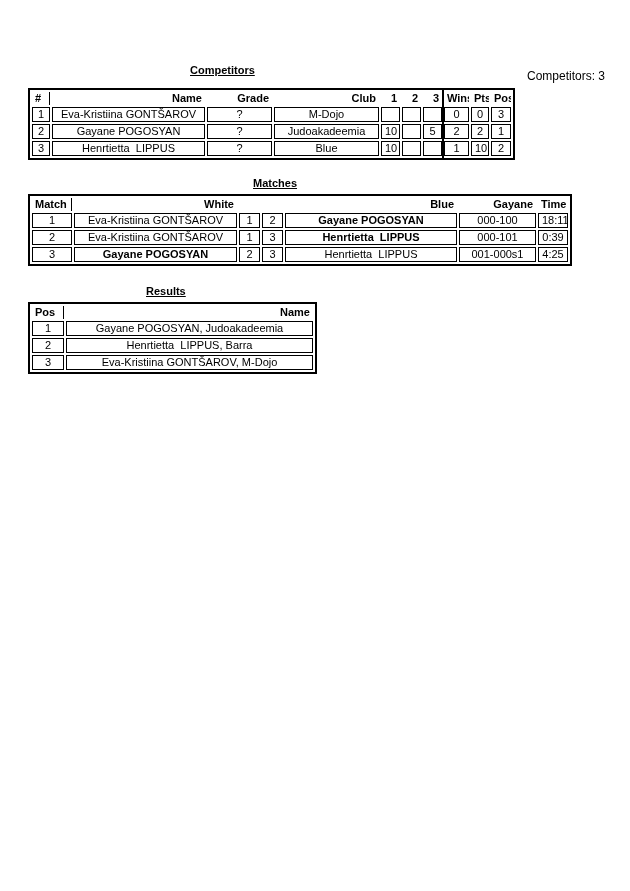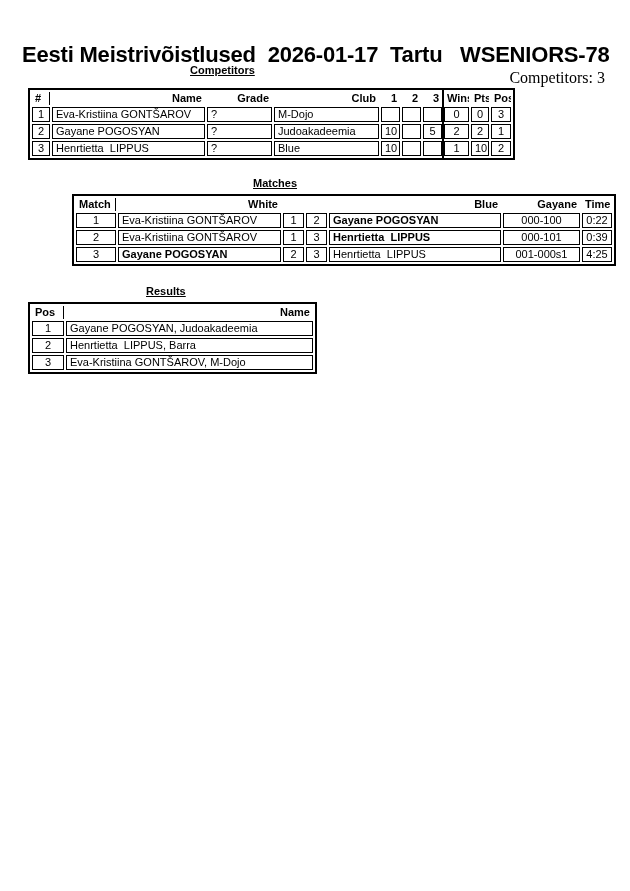--- a/index.html
+++ b/index.html
@@ -29,62 +29,60 @@
     white-space: pre;
     text-decoration: underline;
   }
   #lbl-competitors { left: 190px; top: 64px; }
   #lbl-matches     { left: 253px; top: 177px; text-align: center; }
   #lbl-results     { left: 146px; top: 285px; }
   .count-label {
     position: absolute;
     right: 25px;
     top: 69px;
-    font-size: 16px;
-    white-space: pre;
-    font-family: Liberation Serif, serif;
+    font-size: 12px;
+    white-space: pre;
   }
   table {
     position: absolute;
     border-collapse: separate;
     border-spacing: 2px;
     border: 2px solid #000000;
     table-layout: fixed;
     background: #ffffff;
   }
   #t-competitors { left: 28px; top: 88px;  width: 487px; }
-  #t-matches     { left: 28px; top: 194px; width: 544px; margin-left: 44px; }
+  #t-matches     { left: 28px; top: 194px; width: 544px; }
   #t-results     { left: 28px; top: 302px; width: 289px; }
   th, td {
     font-size: 11px;
     line-height: 13px;
     padding: 0 3px;
     white-space: pre;
     overflow: hidden;
     font-family: "Liberation Sans", "DejaVu Sans", sans-serif;
   }
   th { font-weight: bold; text-align: right; border: none; }
   th.first { text-align: left; border-right: 1px solid #000000; }
   td { border: 1px solid #000000; }
   td.c { text-align: center; }
-  td.l { text-align: left; }
+  td.l { text-align: center; }
   .bold { font-weight: bold; }
   .vline {
     position: absolute;
     width: 2px;
     background: #000000;
   }
   #vline-competitors { left: 442px; top: 88px; height: 72px; }
 </style>
 </head>
 <body>
 
 <div class="page">
 
-  <div class="title">Eesti Meistrivõistlused  2026-01-17  Tartu   WSENIORS-78</div>
 
   <div class="sec-label" id="lbl-competitors">Competitors</div>
   <div class="count-label">Competitors: 3</div>
 
   <table id="t-competitors">
     <colgroup>
       <col style="width:18px">
         <col style="width:153px">
         <col style="width:65px">
         <col style="width:105px">
@@ -174,21 +172,21 @@
       </tr>
     </thead>
     <tbody>
       <tr>
         <td class="c">1</td>
         <td class="l">Eva-Kristiina GONTŠAROV</td>
         <td class="c">1</td>
         <td class="c">2</td>
         <td class="l bold">Gayane POGOSYAN</td>
         <td class="c">000-100</td>
-        <td class="c">0:22</td>
+        <td class="c">18:11</td>
       </tr>
       <tr>
         <td class="c">2</td>
         <td class="l">Eva-Kristiina GONTŠAROV</td>
         <td class="c">1</td>
         <td class="c">3</td>
         <td class="l bold">Henrtietta  LIPPUS</td>
         <td class="c">000-101</td>
         <td class="c">0:39</td>
       </tr>

